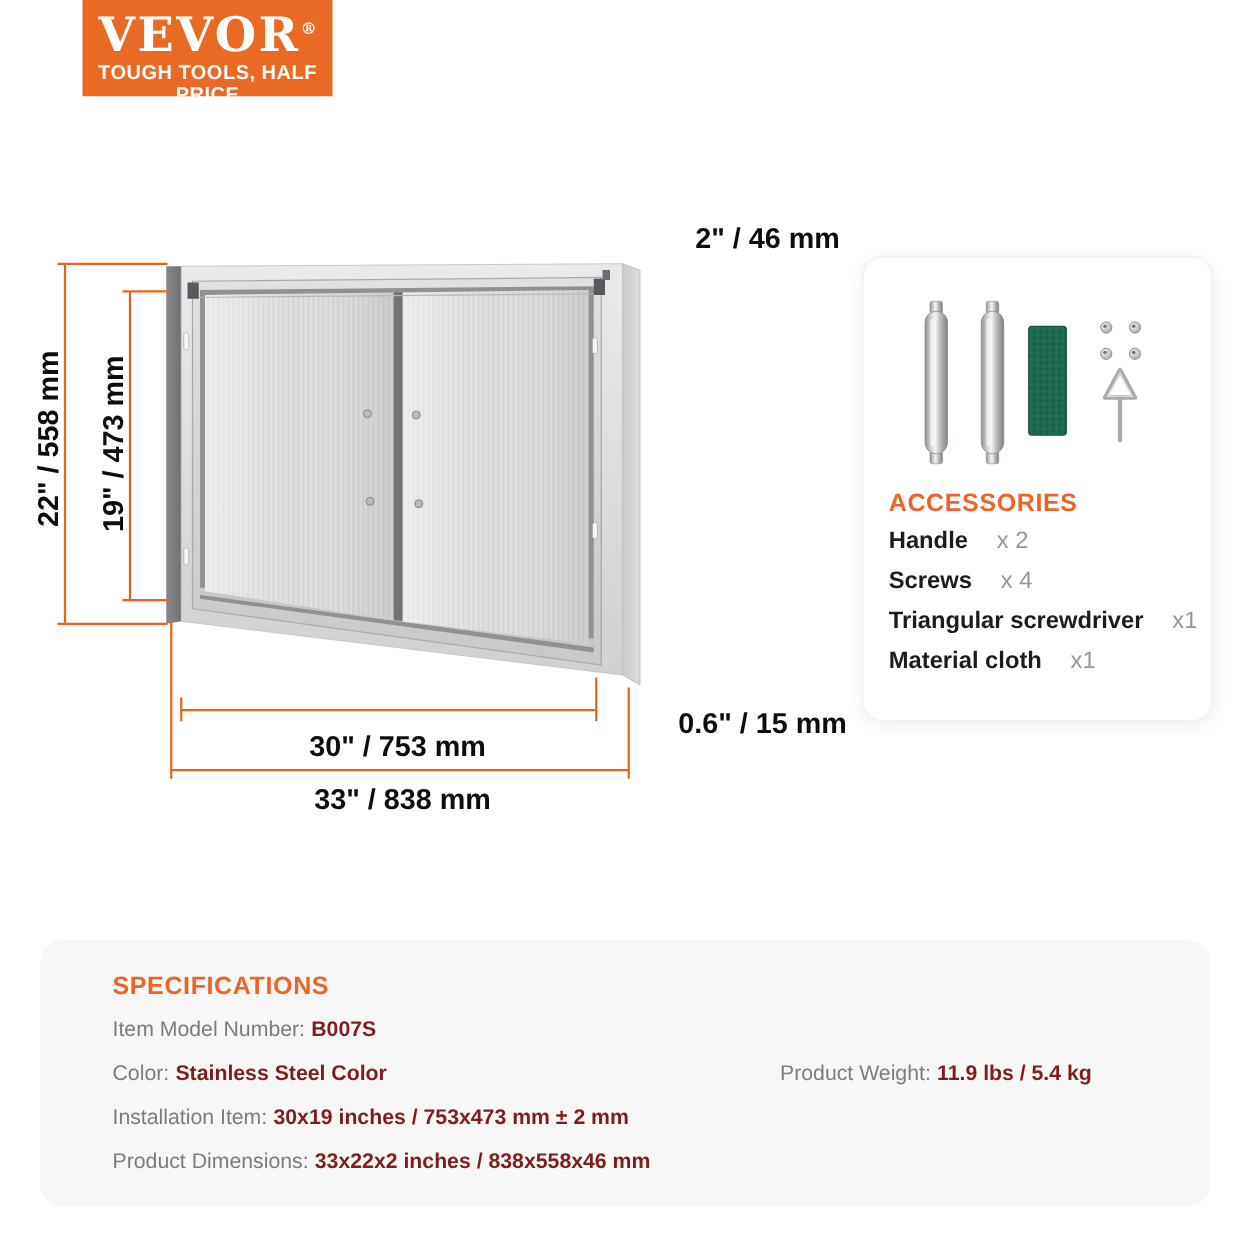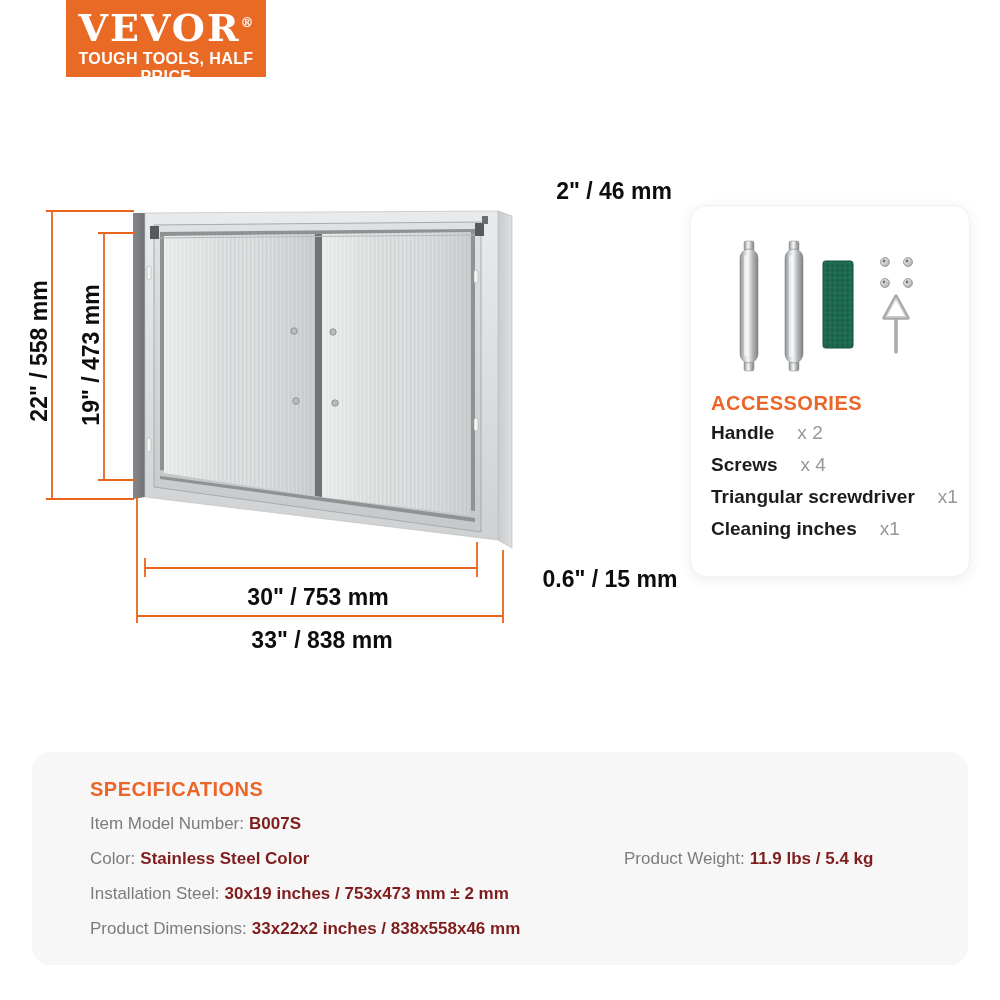--- a/index.html
+++ b/index.html
@@ -220,34 +220,34 @@
     <div class="acc-row" style="top:216px;">
       <span class="lbl">Handle</span><span class="cnt">x 2</span>
     </div>
     <div class="acc-row" style="top:248px;">
       <span class="lbl">Screws</span><span class="cnt">x 4</span>
     </div>
     <div class="acc-row" style="top:280px;text-align:right;">
       <span class="lbl">Triangular screwdriver</span><span class="cnt">x1</span>
     </div>
     <div class="acc-row" style="top:312px;">
-      <span class="lbl">Cleaning inches</span><span class="cnt">x1</span>
+      <span class="lbl">Material cloth</span><span class="cnt">x1</span>
     </div>
   </div>
 
   <div class="spec-panel">
     <div class="spec-title">SPECIFICATIONS</div>
     <div class="spec-row" style="left:58px; top:62px;">
       <span class="lbl">Item Model Number:</span><span class="val">B007S</span>
     </div>
     <div class="spec-row" style="left:58px; top:97px;">
       <span class="lbl">Color:</span><span class="val">Stainless Steel Color</span>
     </div>
     <div class="spec-row" style="left:58px; top:132px;">
-      <span class="lbl">Installation Steel:</span><span class="val">30x19 inches / 753x473 mm ± 2 mm</span>
+      <span class="lbl">Installation Item:</span><span class="val">30x19 inches / 753x473 mm ± 2 mm</span>
     </div>
     <div class="spec-row" style="left:58px; top:167px;">
       <span class="lbl">Product Dimensions:</span><span class="val">33x22x2 inches / 838x558x46 mm</span>
     </div>
     <div class="spec-row" style="left:592px; top:97px;">
       <span class="lbl">Product Weight:</span><span class="val">11.9 lbs / 5.4 kg</span>
     </div>
   </div>
 
 </div>

